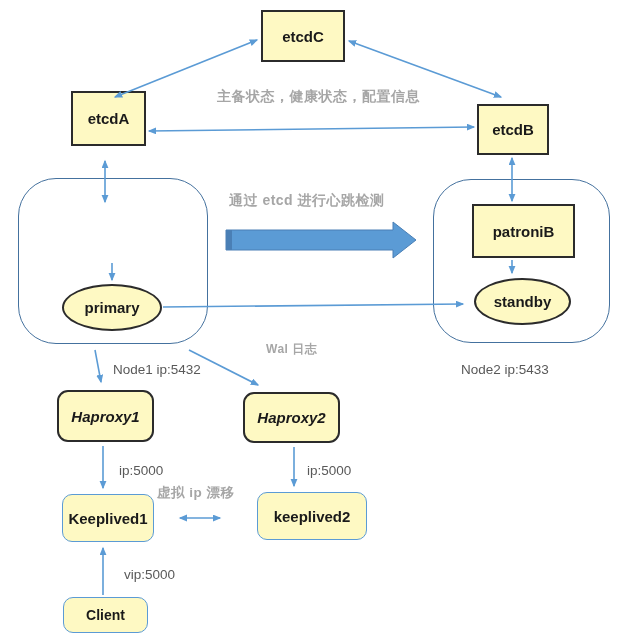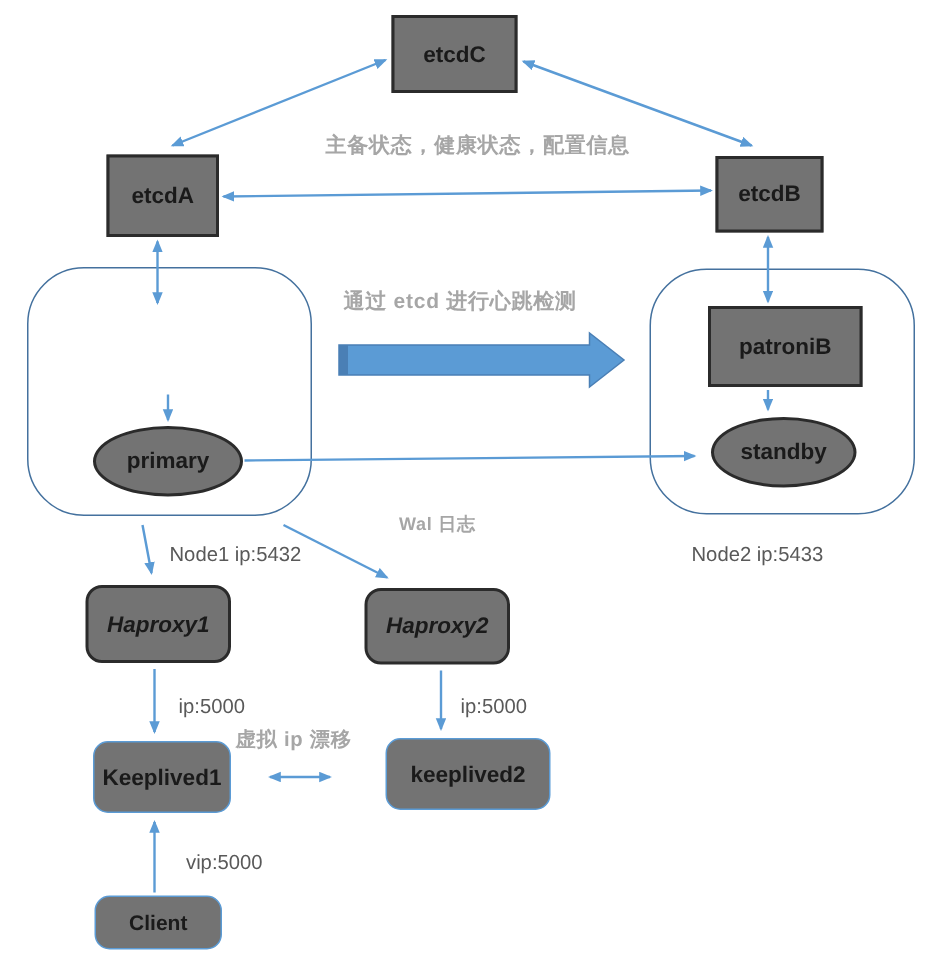--- a/index.html
+++ b/index.html
@@ -3,21 +3,21 @@
 <meta charset="utf-8">
 <style>
   html,body{margin:0;padding:0;background:#ffffff;}
   .canvas{
     position:relative;width:621px;height:642px;background:#ffffff;
     font-family:"Liberation Sans", sans-serif;overflow:hidden;
   }
   .arrow-layer{position:absolute;left:0;top:0;z-index:5;pointer-events:none;}
   .node{
     position:absolute;display:flex;align-items:center;justify-content:center;
-    background:#737373;color:#1a1a1a;font-weight:bold;font-size:15px;z-index:3;
+    background:#fef9c3;color:#1a1a1a;font-weight:bold;font-size:15px;z-index:3;
     box-sizing:border-box;
   }
   .hard{border:2px solid #2b2b2b;}
   .hard-round{border:2px solid #2b2b2b;border-radius:11px;font-style:italic;}
   .soft-round{border:1.5px solid #5B9BD5;border-radius:10px;}
   .ellipse{border:2px solid #2b2b2b;border-radius:50%;}
   .container-box{
     position:absolute;border:1.6px solid #44719e;border-radius:38px;
     background:transparent;z-index:1;box-sizing:border-box;
   }
@@ -36,21 +36,21 @@
 </head>
 <body>
 
 <div class="canvas">
 
   <div class="container-box" style="left:18px;top:178px;width:190px;height:166px;"></div>
   <div class="container-box" style="left:433px;top:179px;width:177px;height:164px;"></div>
 
 
   <div class="node hard" style="left:261px;top:10px;width:84px;height:52px;">etcdC</div>
-  <div class="node hard" style="left:71px;top:103px;width:75px;height:55px;">etcdA</div>
+  <div class="node hard" style="left:71px;top:91px;width:75px;height:55px;">etcdA</div>
   <div class="node hard" style="left:477px;top:104px;width:72px;height:51px;">etcdB</div>
 
   <div class="node hard" style="left:472px;top:204px;width:103px;height:54px;">patroniB</div>
 
   <div class="node ellipse" style="left:62px;top:284px;width:100px;height:47px;">primary</div>
   <div class="node ellipse" style="left:474px;top:278px;width:97px;height:47px;">standby</div>
 
   <div class="node hard-round" style="left:57px;top:390px;width:97px;height:52px;">Haproxy1</div>
   <div class="node hard-round" style="left:243px;top:392px;width:97px;height:51px;">Haproxy2</div>
 

